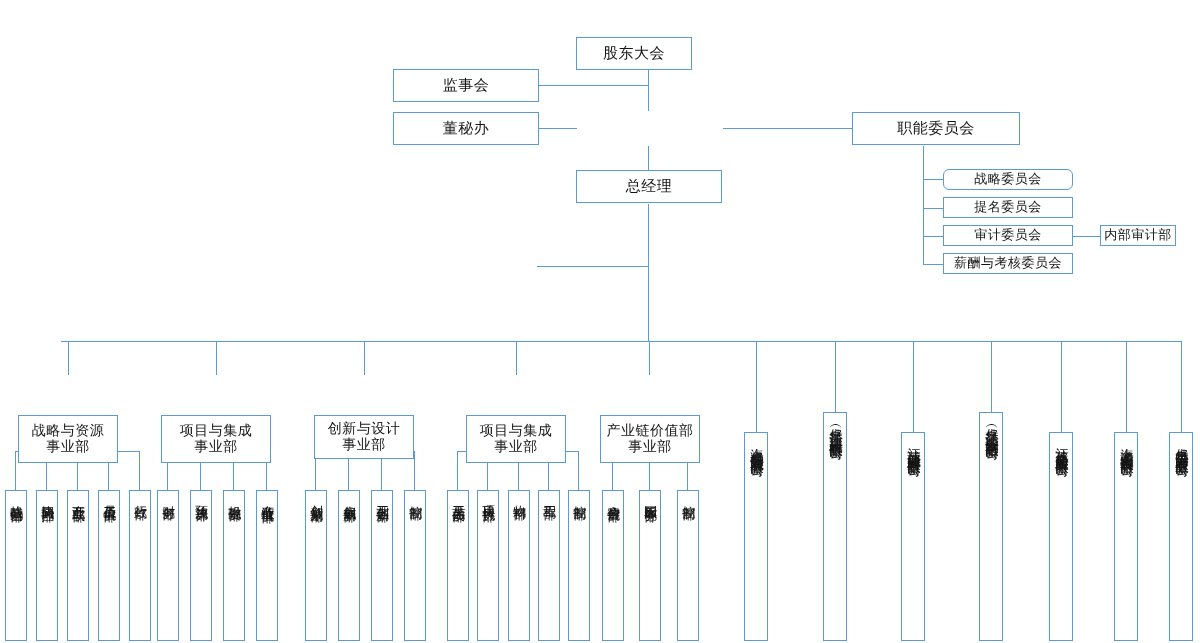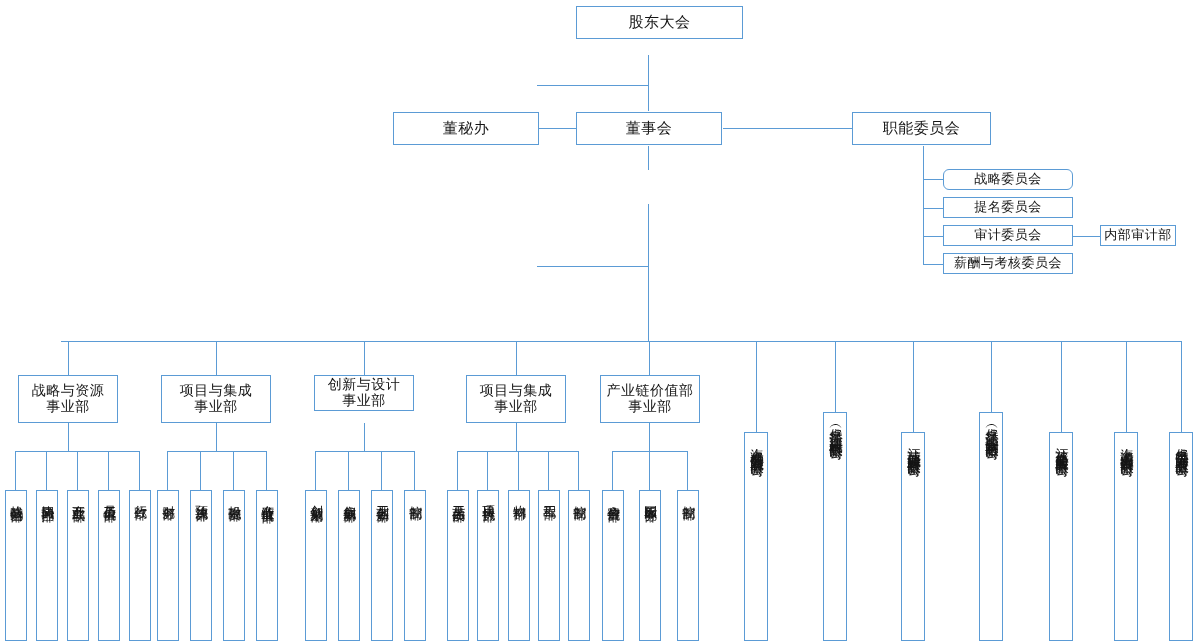--- a/index.html
+++ b/index.html
@@ -24,21 +24,21 @@
     display:flex;
     align-items:center;
     justify-content:center;
     text-align:center;
     font-size:15px;
     line-height:1.15;
     color:#151515;
     letter-spacing:.5px;
     z-index:3;
   }
-  .node.two-line{line-height:1.12;font-size:14px;}
+  .node.two-line{line-height:1.12;font-size:14px;margin-top:40px;}
   .node.small{font-size:13px;}
   .node.vert{
     writing-mode:vertical-rl;
     text-orientation:upright;
     font-size:13px;
     letter-spacing:1px;
     line-height:1.1;
     padding-top:4px;
     justify-content:flex-start;
     align-items:center;
@@ -125,47 +125,48 @@
   <div class="ln lnv" style="left:518px;top:451px;height:39px;"></div>
   <div class="ln lnv" style="left:548px;top:451px;height:39px;"></div>
   <div class="ln lnv" style="left:578px;top:451px;height:39px;"></div>
 
   <div class="ln lnv" style="left:649px;top:423px;height:28px;"></div>
   <div class="ln lnh" style="left:612px;top:451px;width:75px;"></div>
   <div class="ln lnv" style="left:612px;top:451px;height:39px;"></div>
   <div class="ln lnv" style="left:649px;top:451px;height:39px;"></div>
   <div class="ln lnv" style="left:687px;top:451px;height:39px;"></div>
 
-  <div class="node" style="left:576px;top:6px;width:167px;height:33px;">股东大会</div>
-
+  <div class="node" style="left:576px;top:37px;width:116px;height:33px;">股东大会</div>
+
+  <div class="node" style="left:393px;top:69px;width:146px;height:33px;">监事会</div>
 
   <div class="node" style="left:393px;top:112px;width:146px;height:33px;font-family:Liberation Serif, serif;">董秘办</div>
 
-  <div class="node" style="left:576px;top:112px;width:146px;height:33px;">董事会</div>
-
-  <div class="node" style="left:852px;top:112px;width:139px;height:33px;">职能委员会</div>
-
+
+  <div class="node" style="left:852px;top:112px;width:168px;height:33px;">职能委员会</div>
+
+  <div class="node" style="left:576px;top:170px;width:146px;height:33px;">总经理</div>
 
 
   <div class="node small" style="left:943px;top:169px;width:130px;height:21px;border-radius:6px;">战略委员会</div>
   <div class="node small" style="left:943px;top:197px;width:130px;height:21px;">提名委员会</div>
   <div class="node small" style="left:943px;top:225px;width:130px;height:21px;">审计委员会</div>
   <div class="node small" style="left:943px;top:253px;width:130px;height:21px;">薪酬与考核委员会</div>
 
   <div class="node small" style="left:1100px;top:225px;width:76px;height:21px;">内部审计部</div>
 
   <div class="node two-line" style="left:18px;top:375px;width:100px;height:48px;">
     <span style="white-space:pre-line;">战略与资源
 事业部</span>
   </div>
   <div class="node two-line" style="left:161px;top:375px;width:110px;height:48px;">
     <span style="white-space:pre-line;">项目与集成
 事业部</span>
   </div>
-  <div class="node two-line" style="left:314px;top:375px;width:100px;height:36px;">
+  <div class="node two-line" style="left:314px;top:375px;width:100px;height:44px;">
     <span style="white-space:pre-line;">创新与设计
 事业部</span>
   </div>
   <div class="node two-line" style="left:466px;top:375px;width:100px;height:48px;">
     <span style="white-space:pre-line;">项目与集成
 事业部</span>
   </div>
   <div class="node two-line" style="left:600px;top:375px;width:100px;height:48px;">
     <span style="white-space:pre-line;">产业链价值部
 事业部</span>

